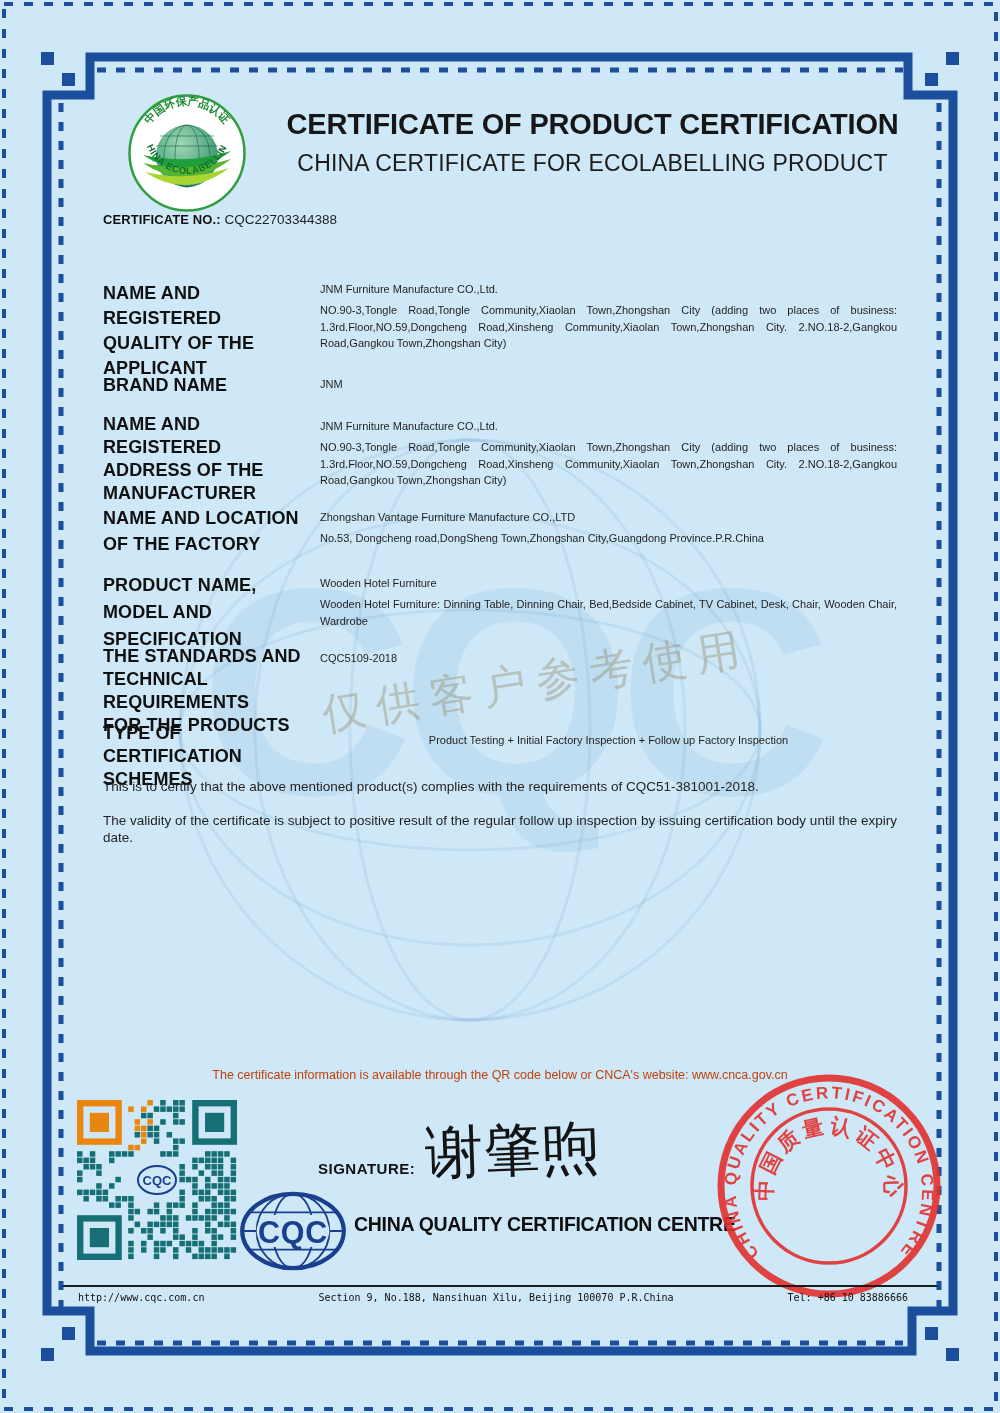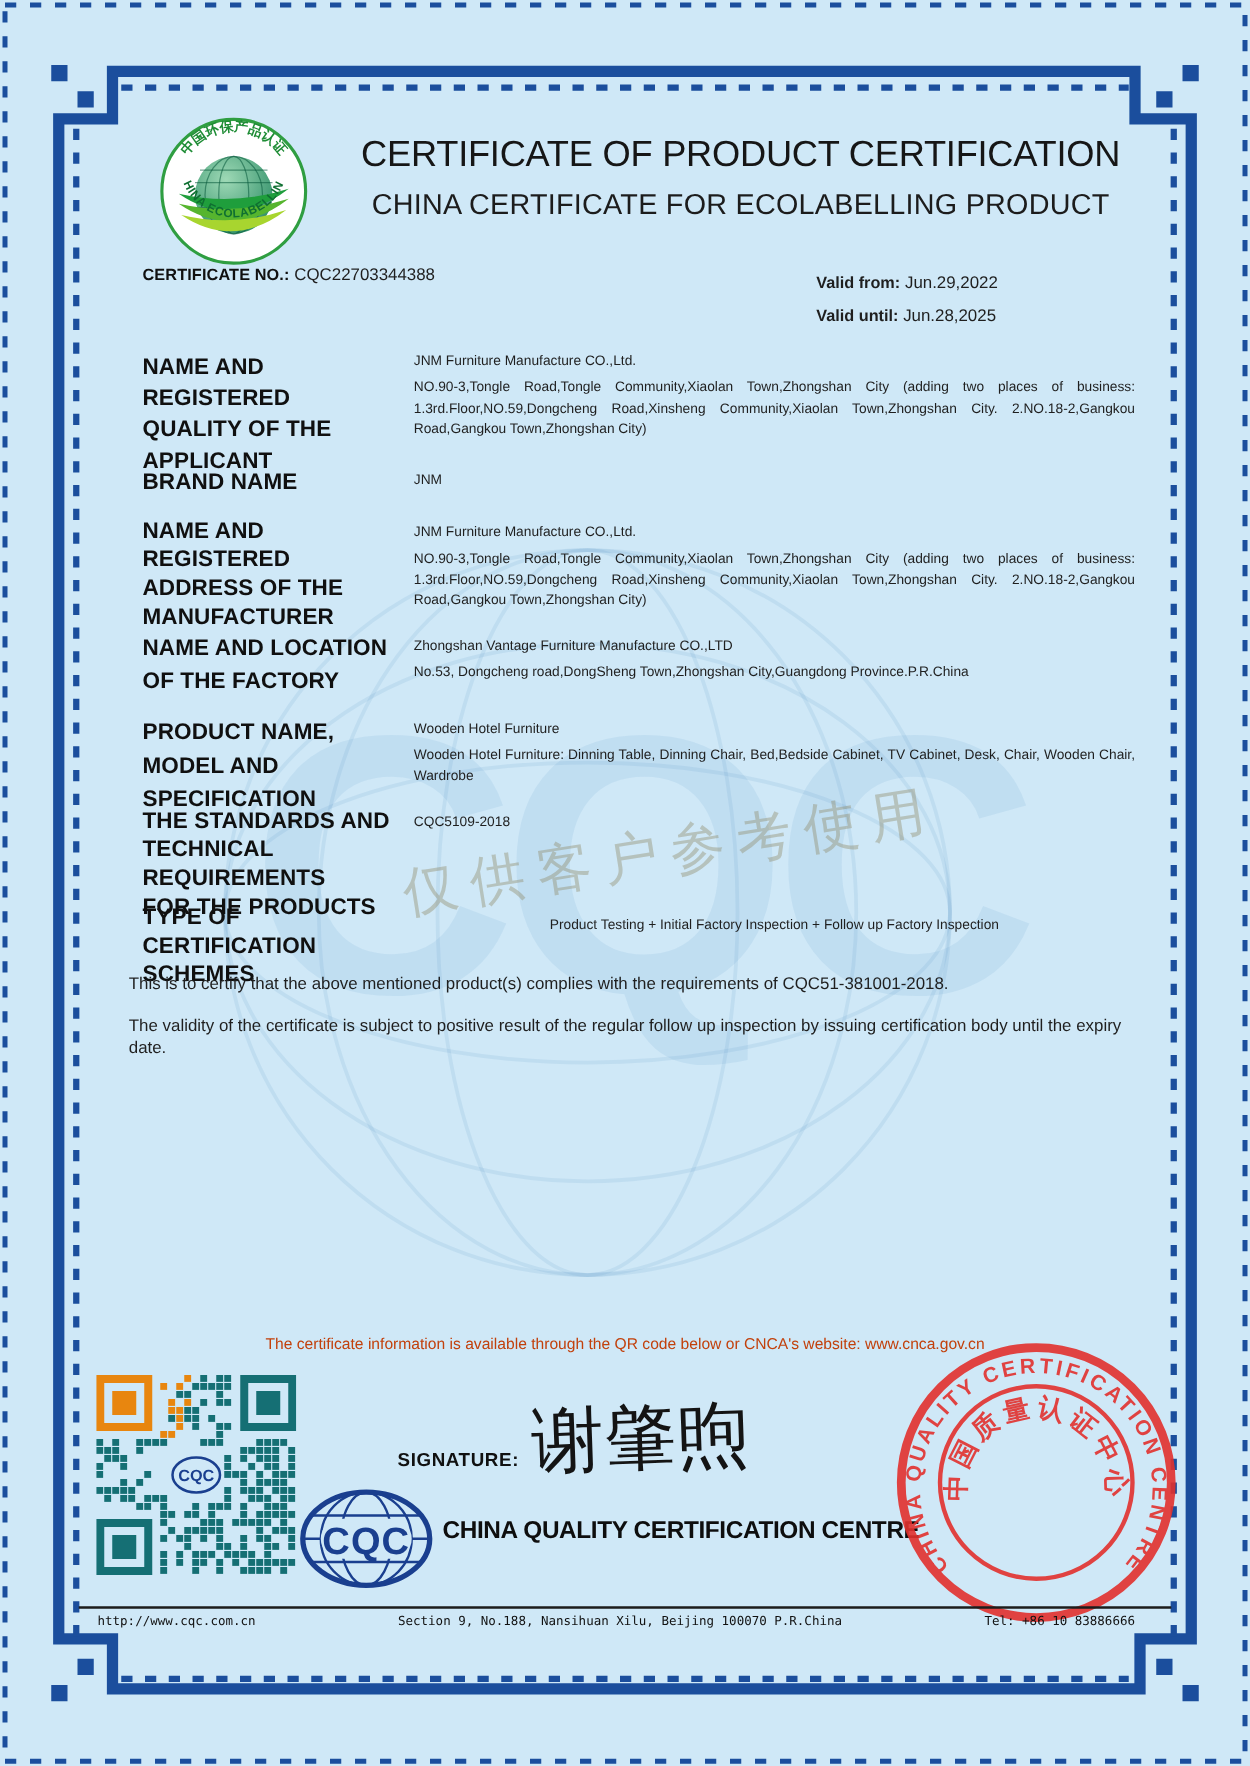--- a/index.html
+++ b/index.html
@@ -4,26 +4,26 @@
 <style>
   html,body{margin:0;padding:0;}
   body{background:#b9d8ec;font-family:"Liberation Sans",sans-serif;}
   .page{position:relative;width:1000px;height:1413px;background:#cfe8f7;overflow:hidden;margin:0 auto;}
   .abs{position:absolute;}
   svg{display:block;}
 
   
   .eco-logo{left:127px;top:93px;width:120px;height:120px;}
   .titles{left:245px;right:60px;top:108px;text-align:center;color:#161616;}
-  .title{font-size:29px;font-weight:400;letter-spacing:-0.2px;white-space:nowrap;}
+  .title{font-size:29px;font-weight:700;letter-spacing:-0.2px;white-space:nowrap;}
   .subtitle{font-size:23px;font-weight:400;margin-top:9px;letter-spacing:0.2px;white-space:nowrap;color:#1c1c1c;}
 
   
   .content{left:103px;top:0;width:794px;height:1413px;}
-  .row{position:absolute;left:11px;width:794px;display:flex;}
+  .row{position:absolute;left:0;width:794px;display:flex;}
   .lbl{width:217px;flex:0 0 217px;font-size:18px;font-weight:700;color:#101010;line-height:23px;letter-spacing:0.1px;}
   .val{flex:1;font-size:11px;color:#1f1f1f;line-height:17px;}
   .val .vname{margin-bottom:4px;}
   .val .vtext{text-align:justify;line-height:16.5px;}
   .certno{font-size:13.5px;color:#1f1f1f;}
   .certno b{font-size:13px;font-weight:700;color:#101010;letter-spacing:0.1px;}
   .validblock{position:absolute;left:550px;top:0;font-size:13.5px;color:#1f1f1f;line-height:27px;white-space:nowrap;}
   .validblock b{font-size:13px;}
   .statement{position:absolute;left:0;width:794px;font-size:13.5px;color:#1f1f1f;line-height:17px;text-align:justify;}
 
@@ -113,24 +113,20 @@
     <div class="subtitle">CHINA CERTIFICATE FOR ECOLABELLING PRODUCT</div>
   </div>
 
   <div class="abs content">
 
     <div class="row" style="top:212px;">
       <div class="certno">
         <b>CERTIFICATE NO.:</b>
         <span>CQC22703344388</span>
       </div>
-    </div>
-    <div class="validblock" style="top:212px;">
-      <div><b>Valid from:</b> <span>Jun.29,2022</span></div>
-      <div><b>Valid until:</b> <span>Jun.28,2025</span></div>
     </div>
 
     <div class="row" style="top:281px;">
       <div class="lbl" style="line-height:25px;">
         <div>NAME AND REGISTERED</div>
           <div>QUALITY OF THE APPLICANT</div>
       </div>
       <div class="val">
         <div class="vname">JNM Furniture Manufacture CO.,Ltd.</div>
         <div class="vtext">NO.90-3,Tongle Road,Tongle Community,Xiaolan Town,Zhongshan City (adding two places of business: 1.3rd.Floor,NO.59,Dongcheng Road,Xinsheng Community,Xiaolan Town,Zhongshan City. 2.NO.18-2,Gangkou Road,Gangkou Town,Zhongshan City)</div>

